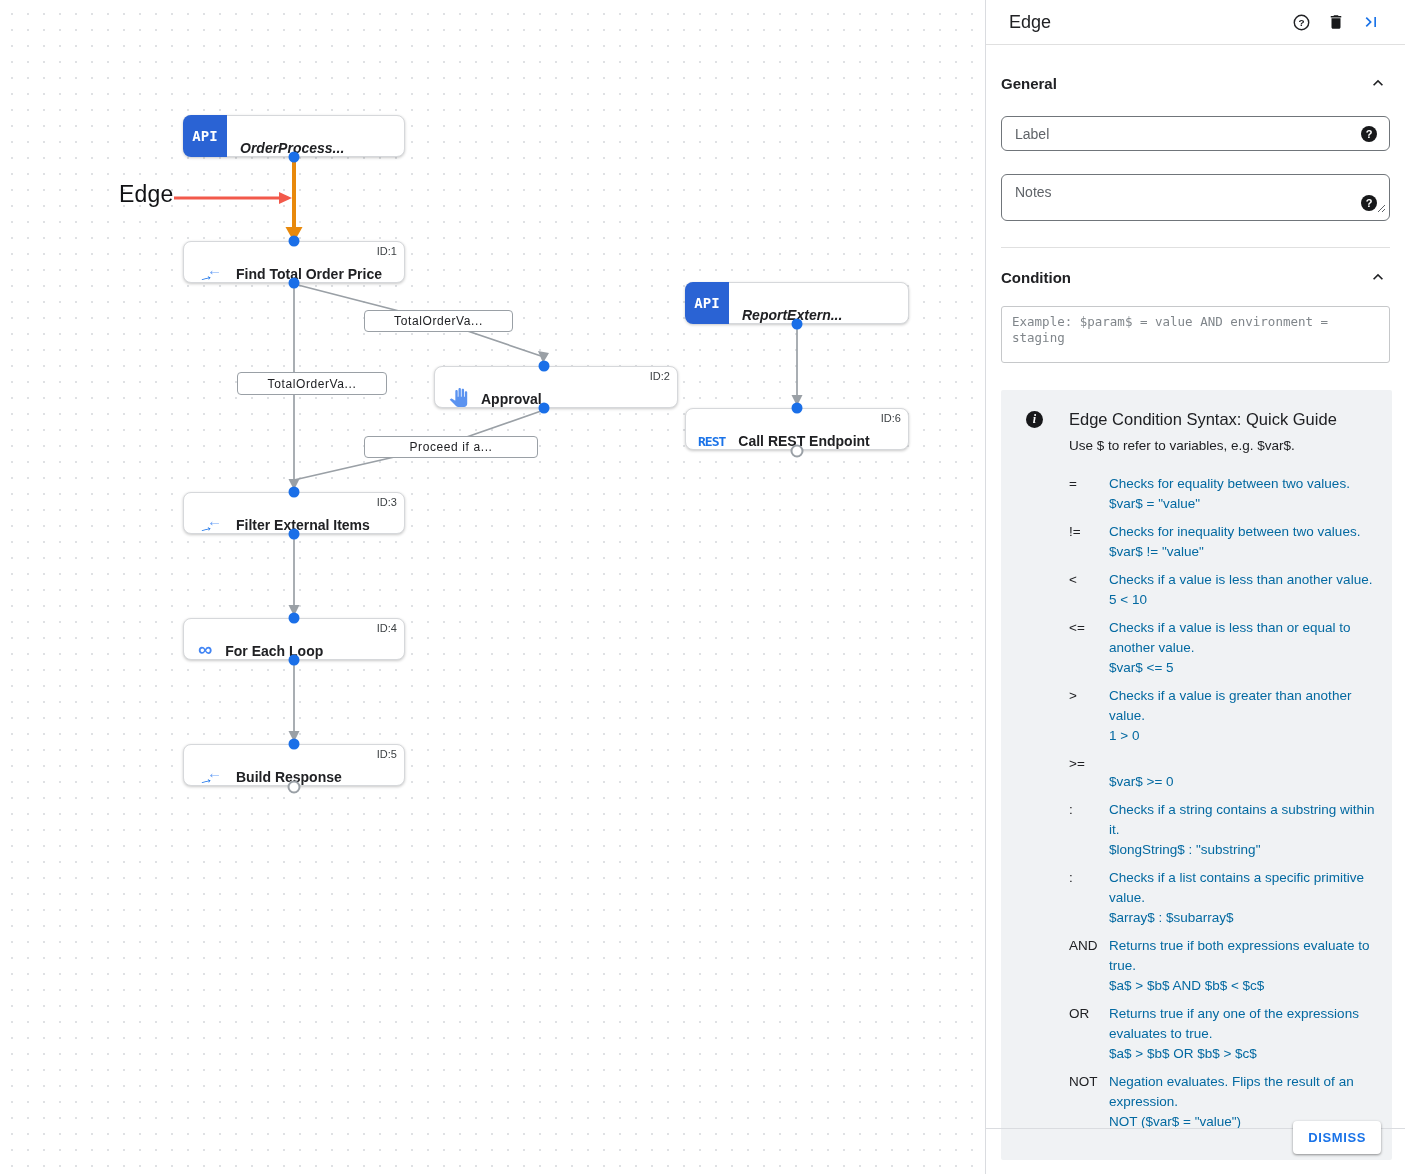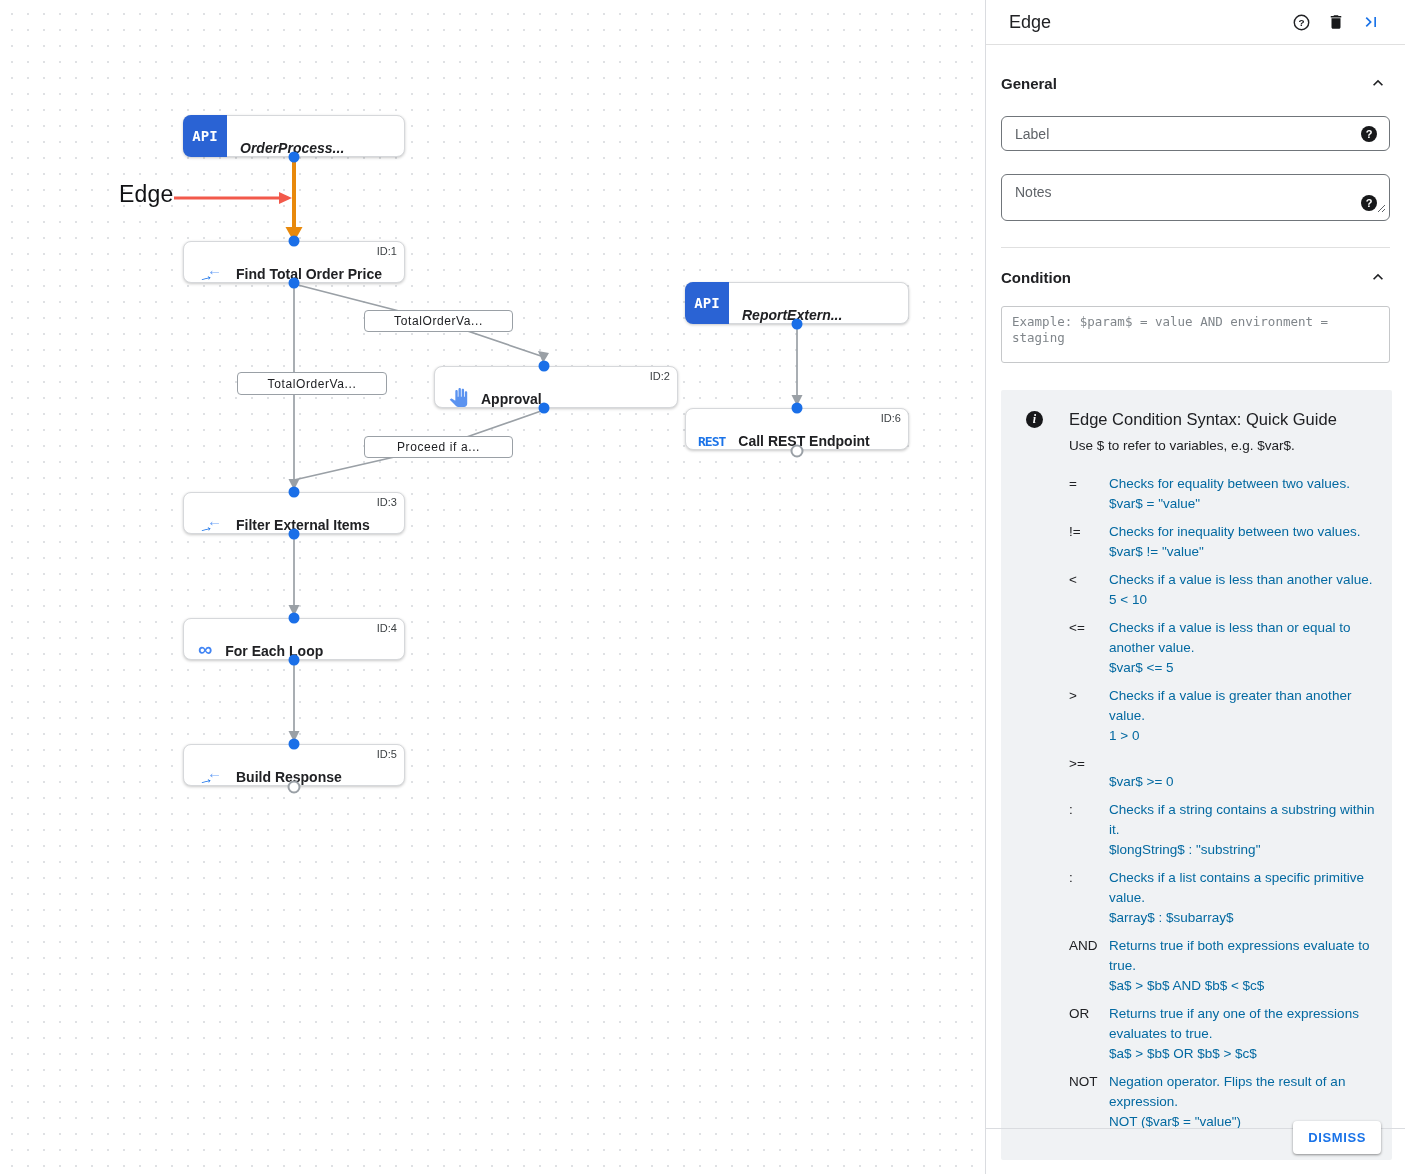--- a/index.html
+++ b/index.html
@@ -216,21 +216,21 @@
           <i class="a1">→</i>
           <i class="a2">←</i>
         </span>
       </span>
     <span class="ntitle after-icon">Build Response</span>
     <span class="nid">ID:5</span>
   </div>
 
   <div class="edge-label" style="left:364px;top:310px;width:149px;height:22px">TotalOrderVa...</div>
   <div class="edge-label" style="left:237px;top:372px;width:150px;height:23px">TotalOrderVa...</div>
-  <div class="edge-label" style="left:364px;top:436px;width:149px;height:22px">Proceed if a...</div>
+  <div class="edge-label" style="left:364px;top:436px;width:174px;height:22px">Proceed if a...</div>
 
   <span class="dot" style="left:294px;top:157px"></span>
   <span class="dot" style="left:294px;top:241px"></span>
   <span class="dot" style="left:294px;top:283px"></span>
   <span class="dot" style="left:544px;top:366px"></span>
   <span class="dot" style="left:544px;top:408px"></span>
   <span class="dot" style="left:797px;top:324px"></span>
   <span class="dot" style="left:797px;top:408px"></span>
   <span class="dot dot-open" style="left:797px;top:451px"></span>
   <span class="dot" style="left:294px;top:492px"></span>
@@ -345,20 +345,20 @@
       <div class="grow">
           <span class="gop">AND</span>
           <span class="gbody"><span class="gdesc">Returns true if both expressions evaluate to true.</span><br><span class="gex">$a$ &gt; $b$ AND $b$ &lt; $c$</span></span>
         </div>
       <div class="grow">
           <span class="gop">OR</span>
           <span class="gbody"><span class="gdesc">Returns true if any one of the expressions evaluates to true.</span><br><span class="gex">$a$ &gt; $b$ OR $b$ &gt; $c$</span></span>
         </div>
       <div class="grow">
           <span class="gop">NOT</span>
-          <span class="gbody"><span class="gdesc">Negation operator. Flips the result of an expression.</span><br><span class="gex">NOT ($var$ = "value")</span></span>
+          <span class="gbody"><span class="gdesc">Negation evaluates. Flips the result of an expression.</span><br><span class="gex">NOT ($var$ = "value")</span></span>
         </div>
     </div>
   </div>
 
   <div class="footer-line"></div>
   <button class="dismiss-btn">DISMISS</button>
 </aside>
 
 </body></html>

